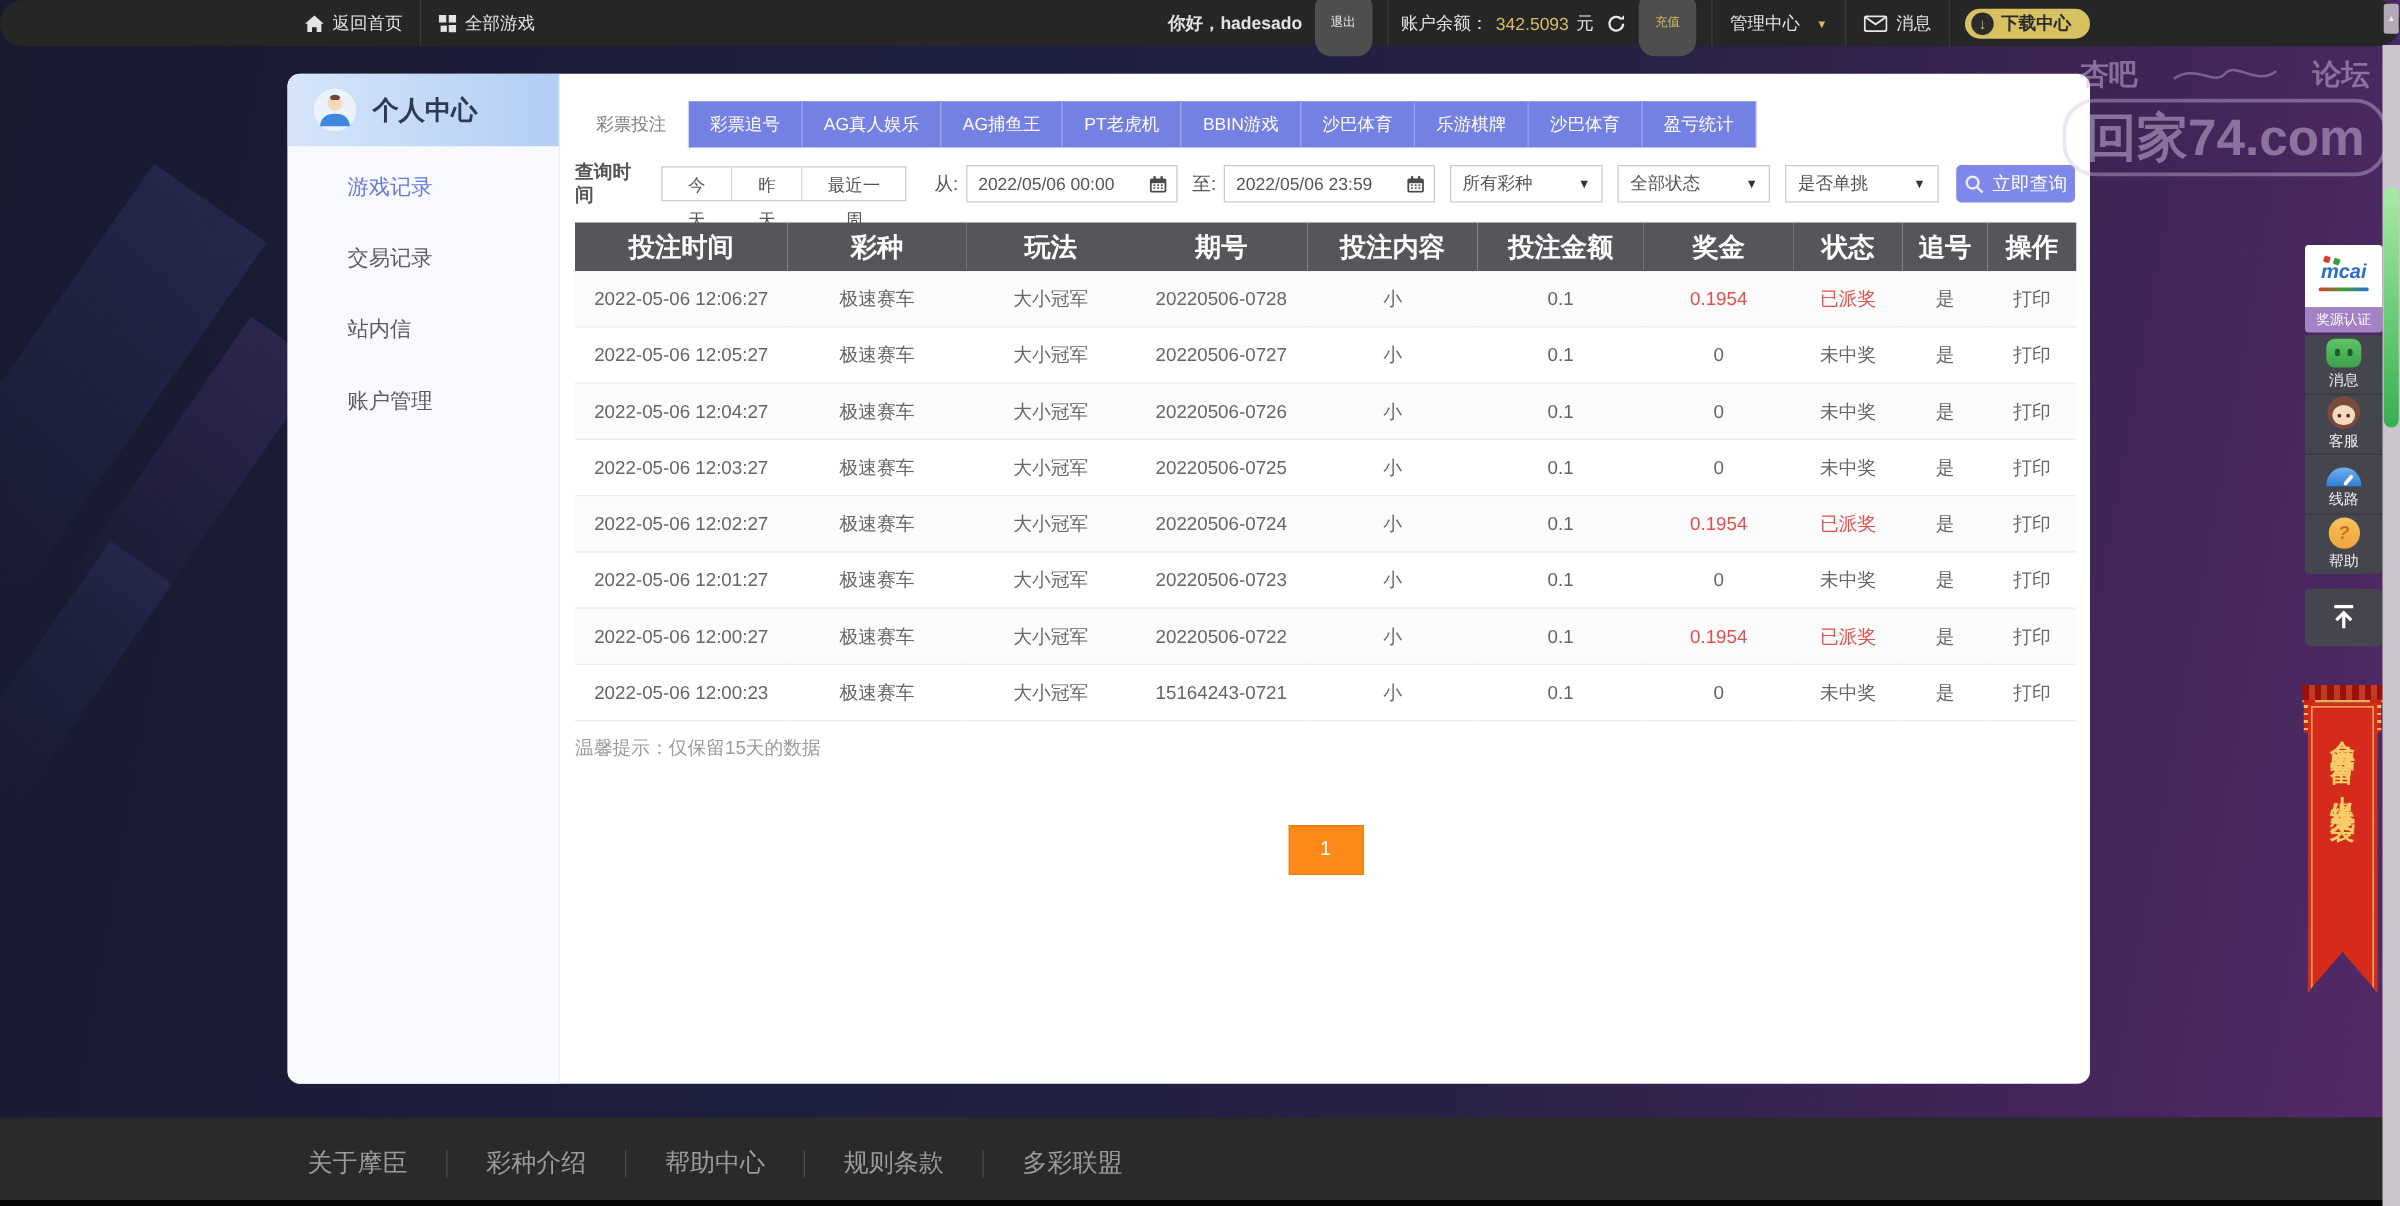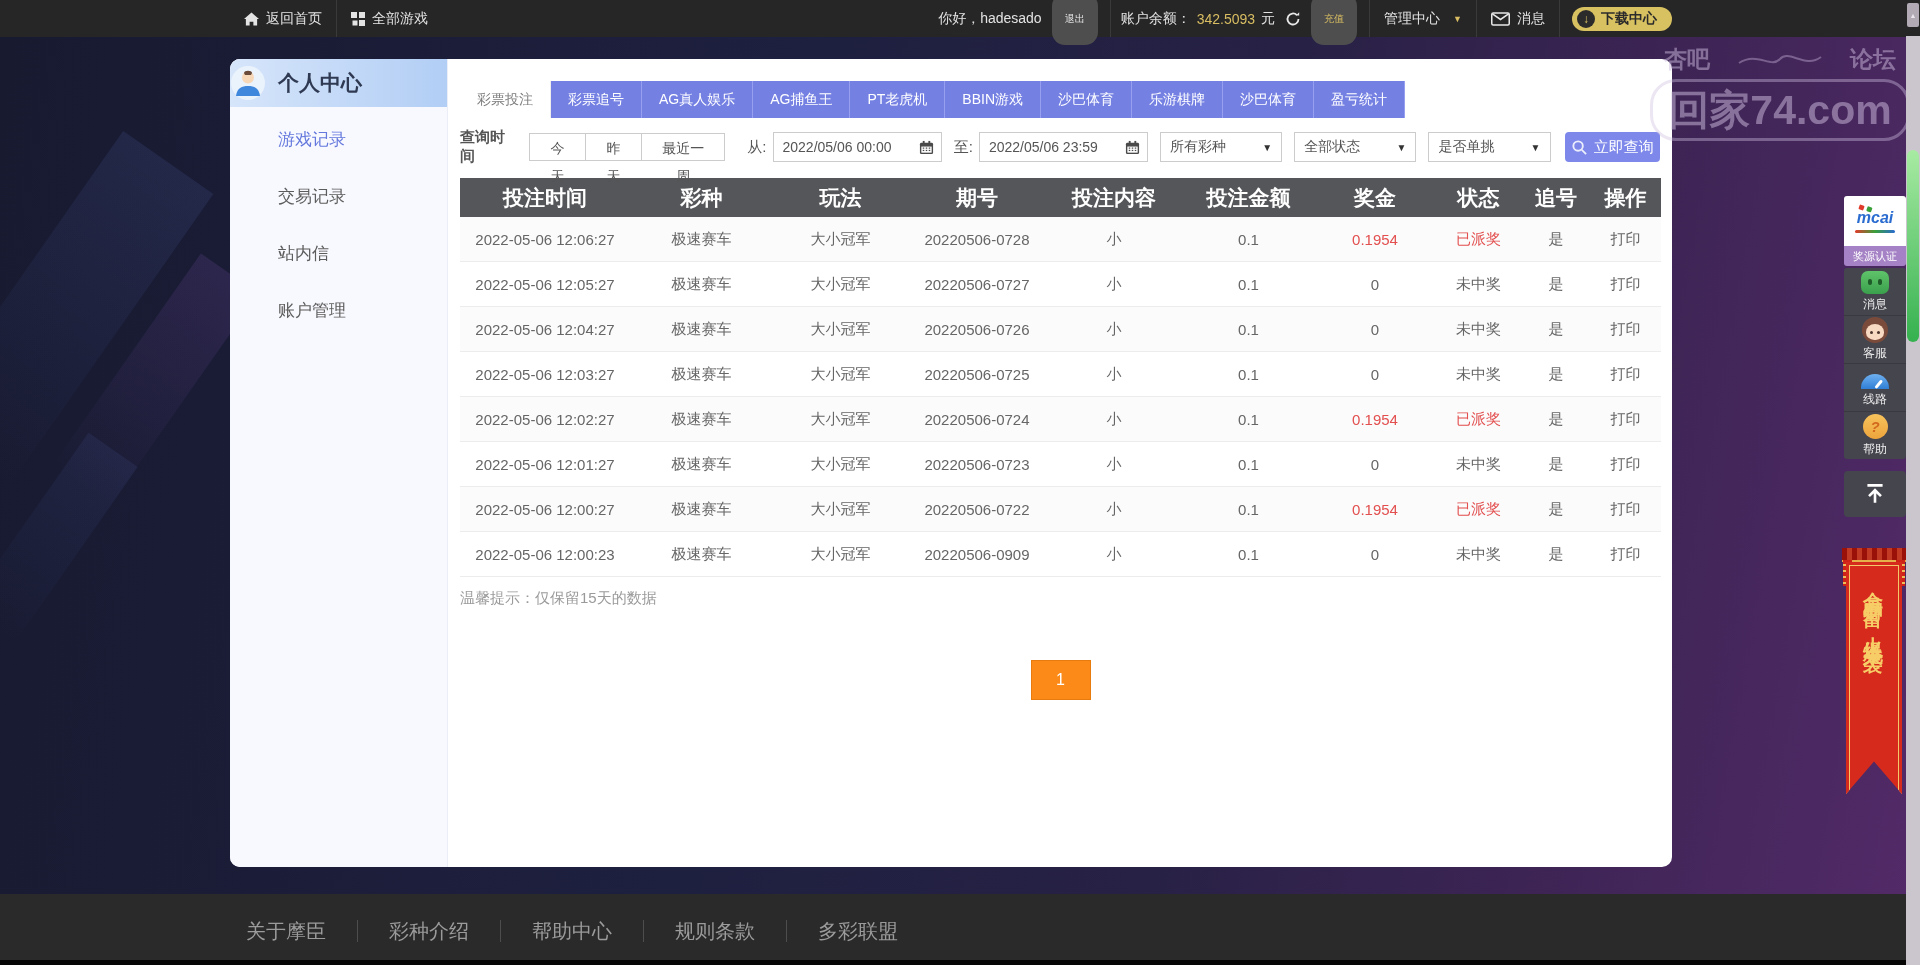--- a/index.html
+++ b/index.html
@@ -6,42 +6,42 @@
     font-family:"Liberation Sans","DejaVu Sans",sans-serif;}
   body{position:relative;
     background:linear-gradient(100deg,#181a30 0%,#1e2040 40%,#272145 62%,#3c2454 80%,#532a68 100%);}
   
   .streak{position:absolute;pointer-events:none;}
   .streak.s1{left:10px;top:130px;width:110px;height:360px;background:linear-gradient(rgba(120,150,255,.10),transparent);transform:rotate(35deg);}
   .streak.s2{left:120px;top:250px;width:70px;height:260px;background:linear-gradient(rgba(160,100,220,.14),transparent);transform:rotate(35deg);}
   .streak.s3{left:20px;top:430px;width:60px;height:220px;background:linear-gradient(rgba(120,150,255,.08),transparent);transform:rotate(35deg);}
 
   
-  .topbar{position:absolute;left:0;top:0;width:1920px;height:37px;background:#262626;z-index:3;}
+  .topbar{position:absolute;left:0;top:0;width:1920px;height:37px;background:#262626;z-index:3;border-radius:18px;}
   .topbar-inner{position:absolute;left:230px;top:0;width:1442px;height:37px;display:flex;align-items:center;justify-content:space-between;color:#e3e3e3;font-size:14px;}
   .tb-group{display:flex;align-items:center;height:37px;}
   .tb-item{display:flex;align-items:center;gap:7px;padding:0 14px;height:37px;cursor:pointer;}
   .tb-divider{width:1px;height:37px;background:#3a3a3a;}
   .pill{border-radius:13px;padding:20px 13px;background:#4e4e4e;color:#e8e8e8;font-size:10px;cursor:pointer;line-height:1.2;}
   .pill.gold-text{color:#d8bd62;}
   .gold{color:#d8bd62;}
   .dl-pill{display:flex;align-items:center;gap:6px;background:#d8c160;color:#2b2b2b;font-weight:bold;border-radius:15px;padding:3px 15px 3px 5px;cursor:pointer;}
   .dl-circle{width:18px;height:18px;border-radius:50%;background:#2b2b2b;color:#d8c160;font-size:12px;font-weight:bold;display:flex;align-items:center;justify-content:center;}
   .caret-gold{font-size:9px;color:#d8bd62;margin-left:6px;}
   .balance-wrap{display:flex;align-items:center;gap:6px;padding:0 10px;}
 
   
   .watermark{position:absolute;left:1650px;top:44px;width:260px;z-index:6;pointer-events:none;color:rgba(205,188,222,.5);}
   .wm-row{display:flex;align-items:center;justify-content:space-between;padding:0 14px;font-size:23px;font-weight:bold;}
   .wm-box{margin-top:4px;border:3px solid rgba(208,192,224,.4);border-radius:26px;text-align:center;font-size:41px;font-weight:bold;line-height:56px;color:rgba(208,192,224,.5);}
 
   
   .card{position:absolute;left:230px;top:59px;width:1442px;height:808px;background:#fff;border-radius:10px;overflow:hidden;z-index:2;}
   .side{position:absolute;left:0;top:0;width:217px;height:100%;background:#f8f9fe;border-right:1px solid #ebeef6;}
-  .side-header{height:48px;background:linear-gradient(90deg,#d6e5fa,#b2cef5);display:flex;align-items:center;gap:12px;}
+  .side-header{height:58px;background:linear-gradient(90deg,#d6e5fa,#b2cef5);display:flex;align-items:center;gap:12px;padding-left:20px;}
   .side-title{font-size:21px;font-weight:bold;color:#2f3a52;}
   .side-menu{list-style:none;margin:4px 0 0;padding:0;}
   .side-menu li{height:57px;line-height:57px;padding-left:48px;font-size:17px;color:#5c5c5c;cursor:pointer;}
   .side-menu li.active{color:#6478dd;}
   .content{margin-left:218px;padding:0 12px;}
 
   
   .tabs{margin-top:22px;height:37px;display:flex;}
   .tab{height:37px;line-height:37px;padding:0 17px;background:#7580e3;color:#fff;font-size:14px;border-right:1px solid #97a0f0;cursor:pointer;white-space:nowrap;}
   .tab.active{background:#fff;color:#7c7c7c;border-right:1px solid #eee;}
@@ -140,21 +140,21 @@
         <svg viewBox="0 0 14 14" width="14" height="14">
             <rect width="6" height="6" fill="#e3e3e3"></rect>
             <rect x="8" width="6" height="6" fill="#e3e3e3"></rect>
             <rect x="8" y="8" width="6" height="6" fill="#e3e3e3"></rect>
             <rect x="1.5" y="8.5" width="5" height="5" fill="#e3e3e3"></rect>
           </svg>
         <span>全部游戏</span>
       </div>
     </div>
     <div class="tb-group">
-      <span style="padding:0 10px;">你好，hadesado</span>
+      <span style="padding:0 10px;font-weight:bold;">你好，hadesado</span>
       <span class="pill">退出</span>
       <div class="tb-divider" style="margin-left:12px;"></div>
       <div class="balance-wrap">
         <span>账户余额：</span>
         <span class="gold">342.5093</span>
         <span>元</span>
         <svg viewBox="0 0 16 16" width="16" height="16" style="margin-left:4px;">
             <path d="M13.5 8a5.5 5.5 0 1 1-1.6-3.9" fill="none" stroke="#e8e8e8" stroke-width="1.8"></path>
             <path d="M14.2 1.2v3.4h-3.4z" fill="#e8e8e8"></path>
           </svg>
@@ -398,21 +398,21 @@
             <td class="cell-amount">0.1</td>
             <td class="cell-prize win">0.1954</td>
             <td class="cell-status win">已派奖</td>
             <td class="cell-chase">是</td>
             <td class="cell-action">打印</td>
           </tr>
           <tr>
             <td class="cell-time">2022-05-06 12:00:23</td>
             <td class="cell-lottery">极速赛车</td>
             <td class="cell-play">大小冠军</td>
-            <td class="cell-issue">20220506-0909</td>
+            <td class="cell-issue">15164243-0721</td>
             <td class="cell-content">小</td>
             <td class="cell-amount">0.1</td>
             <td class="cell-prize">0</td>
             <td class="cell-status">未中奖</td>
             <td class="cell-chase">是</td>
             <td class="cell-action">打印</td>
           </tr>
         </tbody>
     </table>
 

